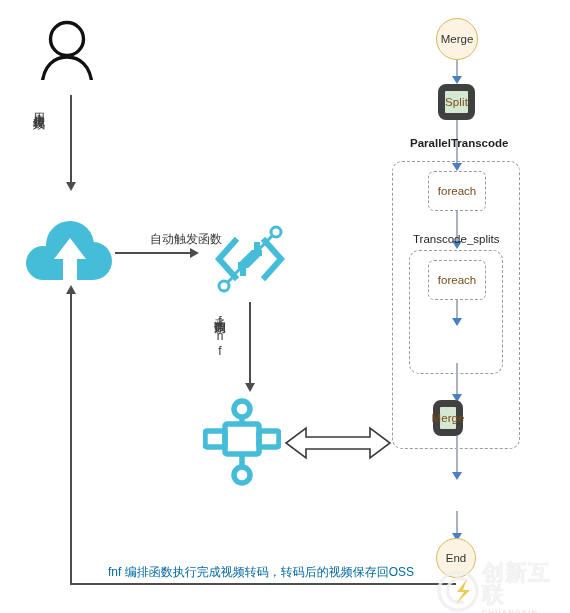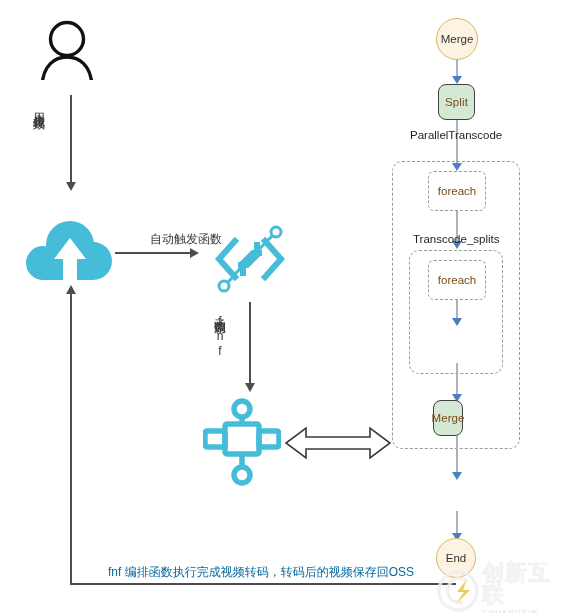--- a/index.html
+++ b/index.html
@@ -20,21 +20,21 @@
   .abs { position: absolute; }
 
   
   .node-box {
     position: absolute;
     box-sizing: border-box;
     display: flex;
     align-items: center;
     justify-content: center;
     background: #d5e8d4;
-    border: 1px solid #404040;
+    border: 7px solid #404040;
     border-radius: 8px;
     color: #7a4b19;
     font-size: 11.5px;
     letter-spacing: 0.1px;
     white-space: nowrap;
   }
   .node-circle {
     position: absolute;
     box-sizing: border-box;
     display: flex;
@@ -239,21 +239,21 @@
   </div>
 
   <div class="node-circle" style="left:436px; top:18px; width:42px; height:42px;">Merge</div>
   <div class="conn-v" style="left:456px; top:60px; height:19px;"></div>
   <div class="arrow-down" style="left:452px; top:76px;"></div>
 
   <div class="node-box" style="left:438px; top:84px; width:37px; height:36px;">Split</div>
   <div class="conn-v" style="left:456px; top:120px; height:47px;"></div>
   <div class="arrow-down" style="left:452px; top:163px;"></div>
 
-  <div class="group-label" style="left:410px; top:129px;">ParallelTranscode</div>
+  <div class="group-label" style="left:410px; top:137px;font-weight:bold;">ParallelTranscode</div>
   <div class="dash-box" style="left:392px; top:161px; width:128px; height:288px;"></div>
 
   <div class="dash-box inner-foreach" style="left:428px; top:171px; width:58px; height:40px;">foreach</div>
   <div class="conn-v" style="left:456px; top:211px; height:35px;"></div>
   <div class="arrow-down" style="left:452px; top:241px;"></div>
 
   <div class="group-label" style="left:413px; top:233px;">Transcode_splits</div>
   <div class="dash-box" style="left:409px; top:250px; width:94px; height:124px;"></div>
 
   <div class="dash-box inner-foreach" style="left:428px; top:260px; width:58px; height:40px;">foreach</div>

